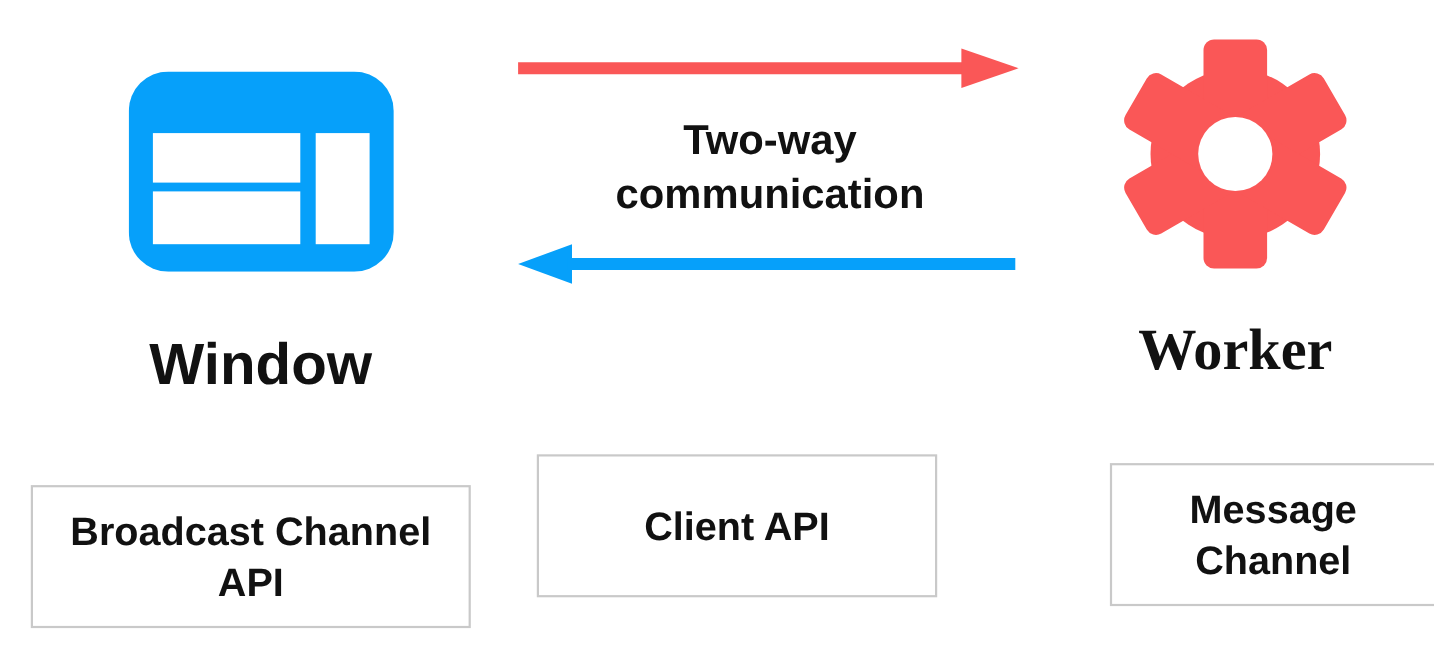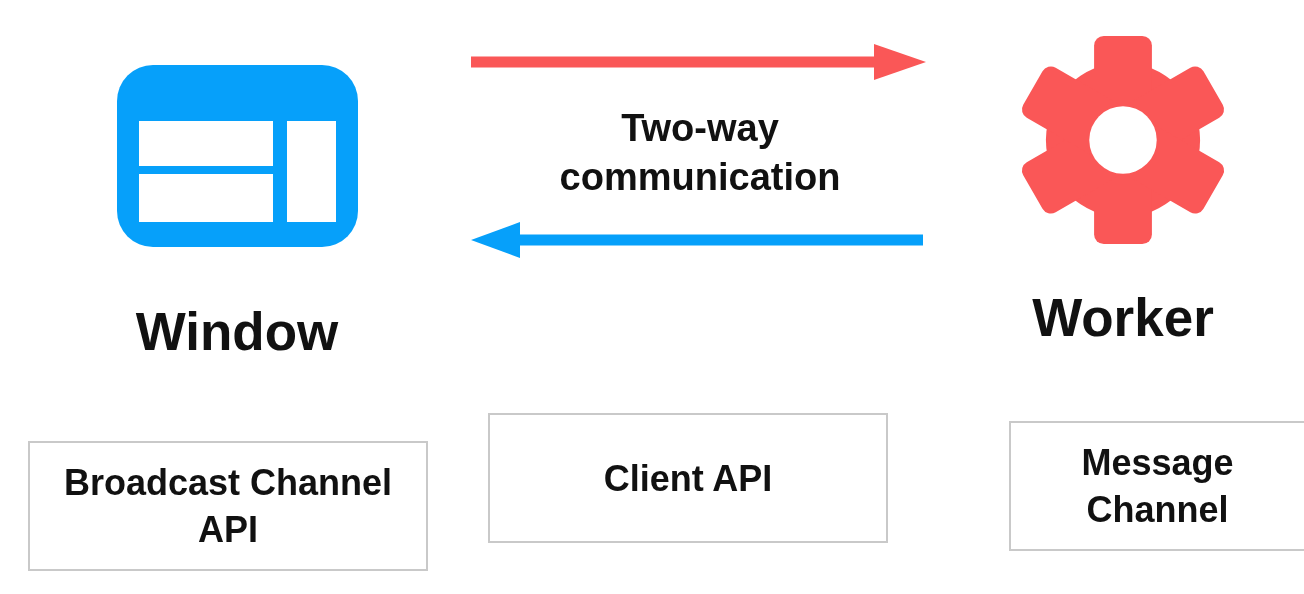--- a/index.html
+++ b/index.html
@@ -79,27 +79,27 @@
 
   <svg class="abs" style="left:464px; top:218px;" width="465" height="44" viewBox="0 0 465 44" aria-hidden="true">
     <polygon points="56,4 7,22 56,40" fill="#06A0FA"></polygon>
     <line x1="52" y1="22" x2="459" y2="22" stroke-width="11" stroke="#06A0FA"></line>
   </svg>
 
   <div class="abs comm-label" style="left:540px; top:104px; width:320px;">Two-way communication</div>
 
   <div class="abs entity-label" style="left:97px; top:308px; width:280px;">Window</div>
 
-  <div class="abs entity-label" style="left:983px; top:294px; width:280px;">Worker</div>
+  <div class="abs entity-label" style="left:983px; top:294px; width:280px;font-family:Liberation Serif, serif;">Worker</div>
 
   <div class="abs api-box" style="left:28px; top:413px; width:400px; height:130px;margin-top:28px;">
     <span class="api-box-label" style="max-width:380px;">Broadcast Channel API</span>
   </div>
 
-  <div class="abs api-box" style="left:488px; top:413px; width:400px; height:130px;">
+  <div class="abs api-box" style="left:488px; top:413px; width:364px; height:130px;">
     <span class="api-box-label" style="max-width:380px;">Client API</span>
   </div>
 
   <div class="abs api-box" style="left:973px; top:421px; width:297px; height:130px;margin-left:36px;">
     <span class="api-box-label" style="max-width:240px;">Message Channel</span>
   </div>
 
 </div>
 
 </body></html>

